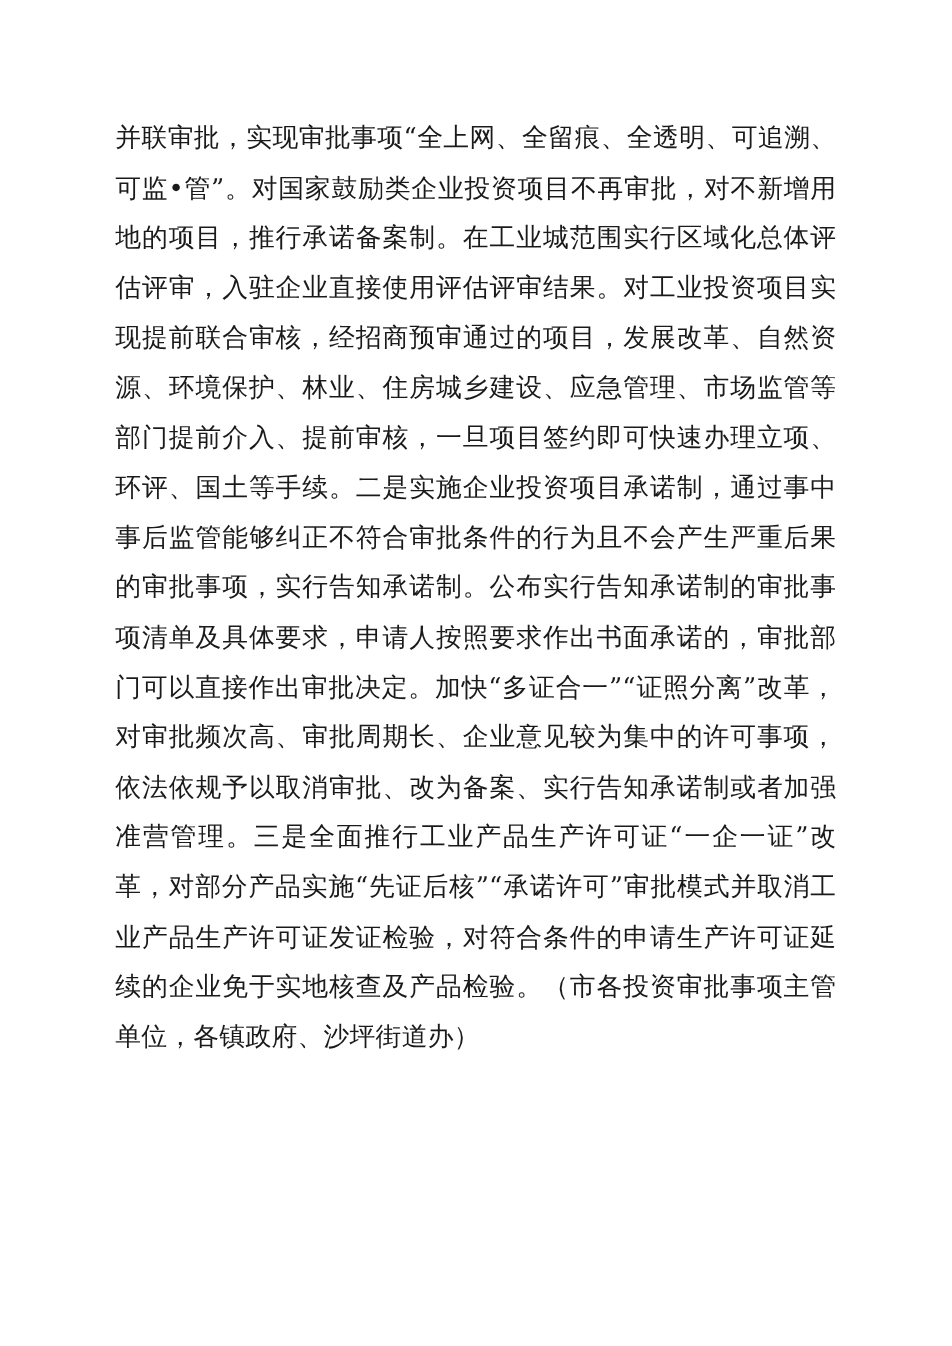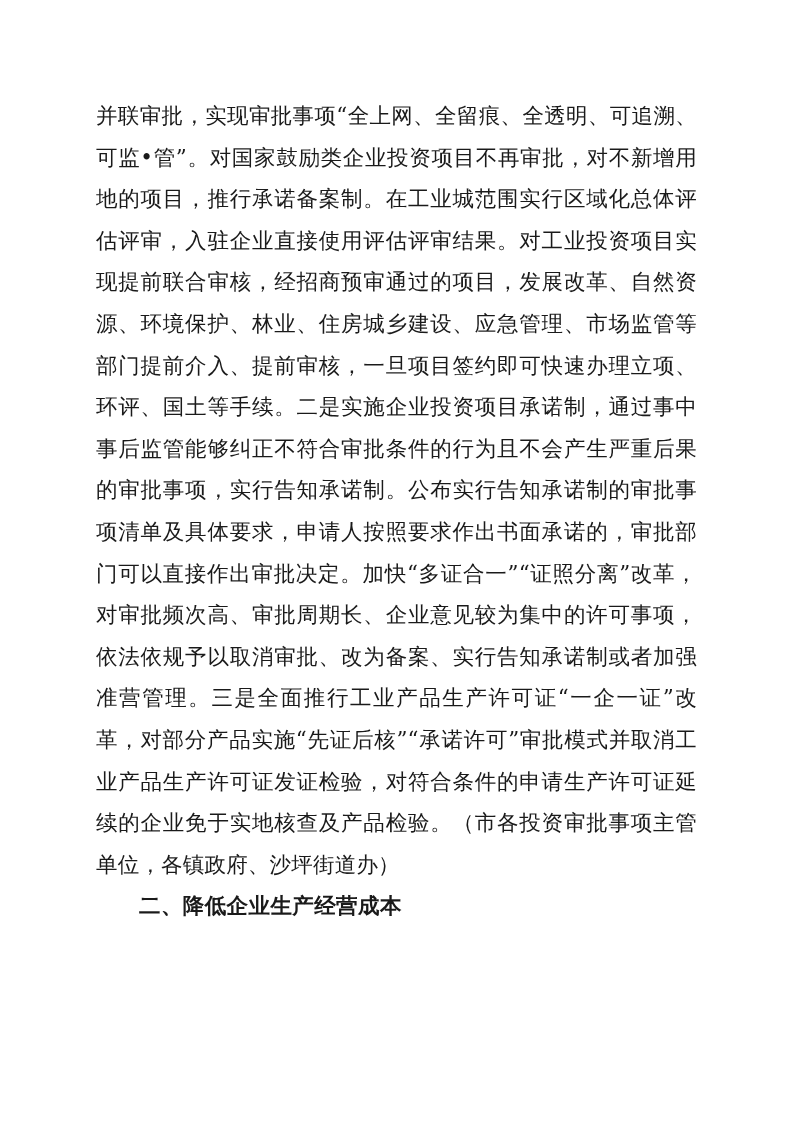--- a/index.html
+++ b/index.html
@@ -47,17 +47,16 @@
   }
 </style>
 </head>
 <body>
 
 <div class="page">
   <div class="doc-body">
 
     <p class="para cont">并联审批，实现审批事项“全上网、全留痕、全透明、可追溯、可监•管”。对国家鼓励类企业投资项目不再审批，对不新增用地的项目，推行承诺备案制。在工业城范围实行区域化总体评估评审，入驻企业直接使用评估评审结果。对工业投资项目实现提前联合审核，经招商预审通过的项目，发展改革、自然资源、环境保护、林业、住房城乡建设、应急管理、市场监管等部门提前介入、提前审核，一旦项目签约即可快速办理立项、环评、国土等手续。二是实施企业投资项目承诺制，通过事中事后监管能够纠正不符合审批条件的行为且不会产生严重后果的审批事项，实行告知承诺制。公布实行告知承诺制的审批事项清单及具体要求，申请人按照要求作出书面承诺的，审批部门可以直接作出审批决定。加快“多证合一”“证照分离”改革，对审批频次高、审批周期长、企业意见较为集中的许可事项，依法依规予以取消审批、改为备案、实行告知承诺制或者加强准营管理。三是全面推行工业产品生产许可证“一企一证”改革，对部分产品实施“先证后核”“承诺许可”审批模式并取消工业产品生产许可证发证检验，对符合条件的申请生产许可证延续的企业免于实地核查及产品检验。（市各投资审批事项主管单位，各镇政府、沙坪街道办）</p>
 
-    <h2 class="section-heading">二、降低企业生产经营成本</h2>
 
 
   </div>
 </div>
 
 </body></html>

